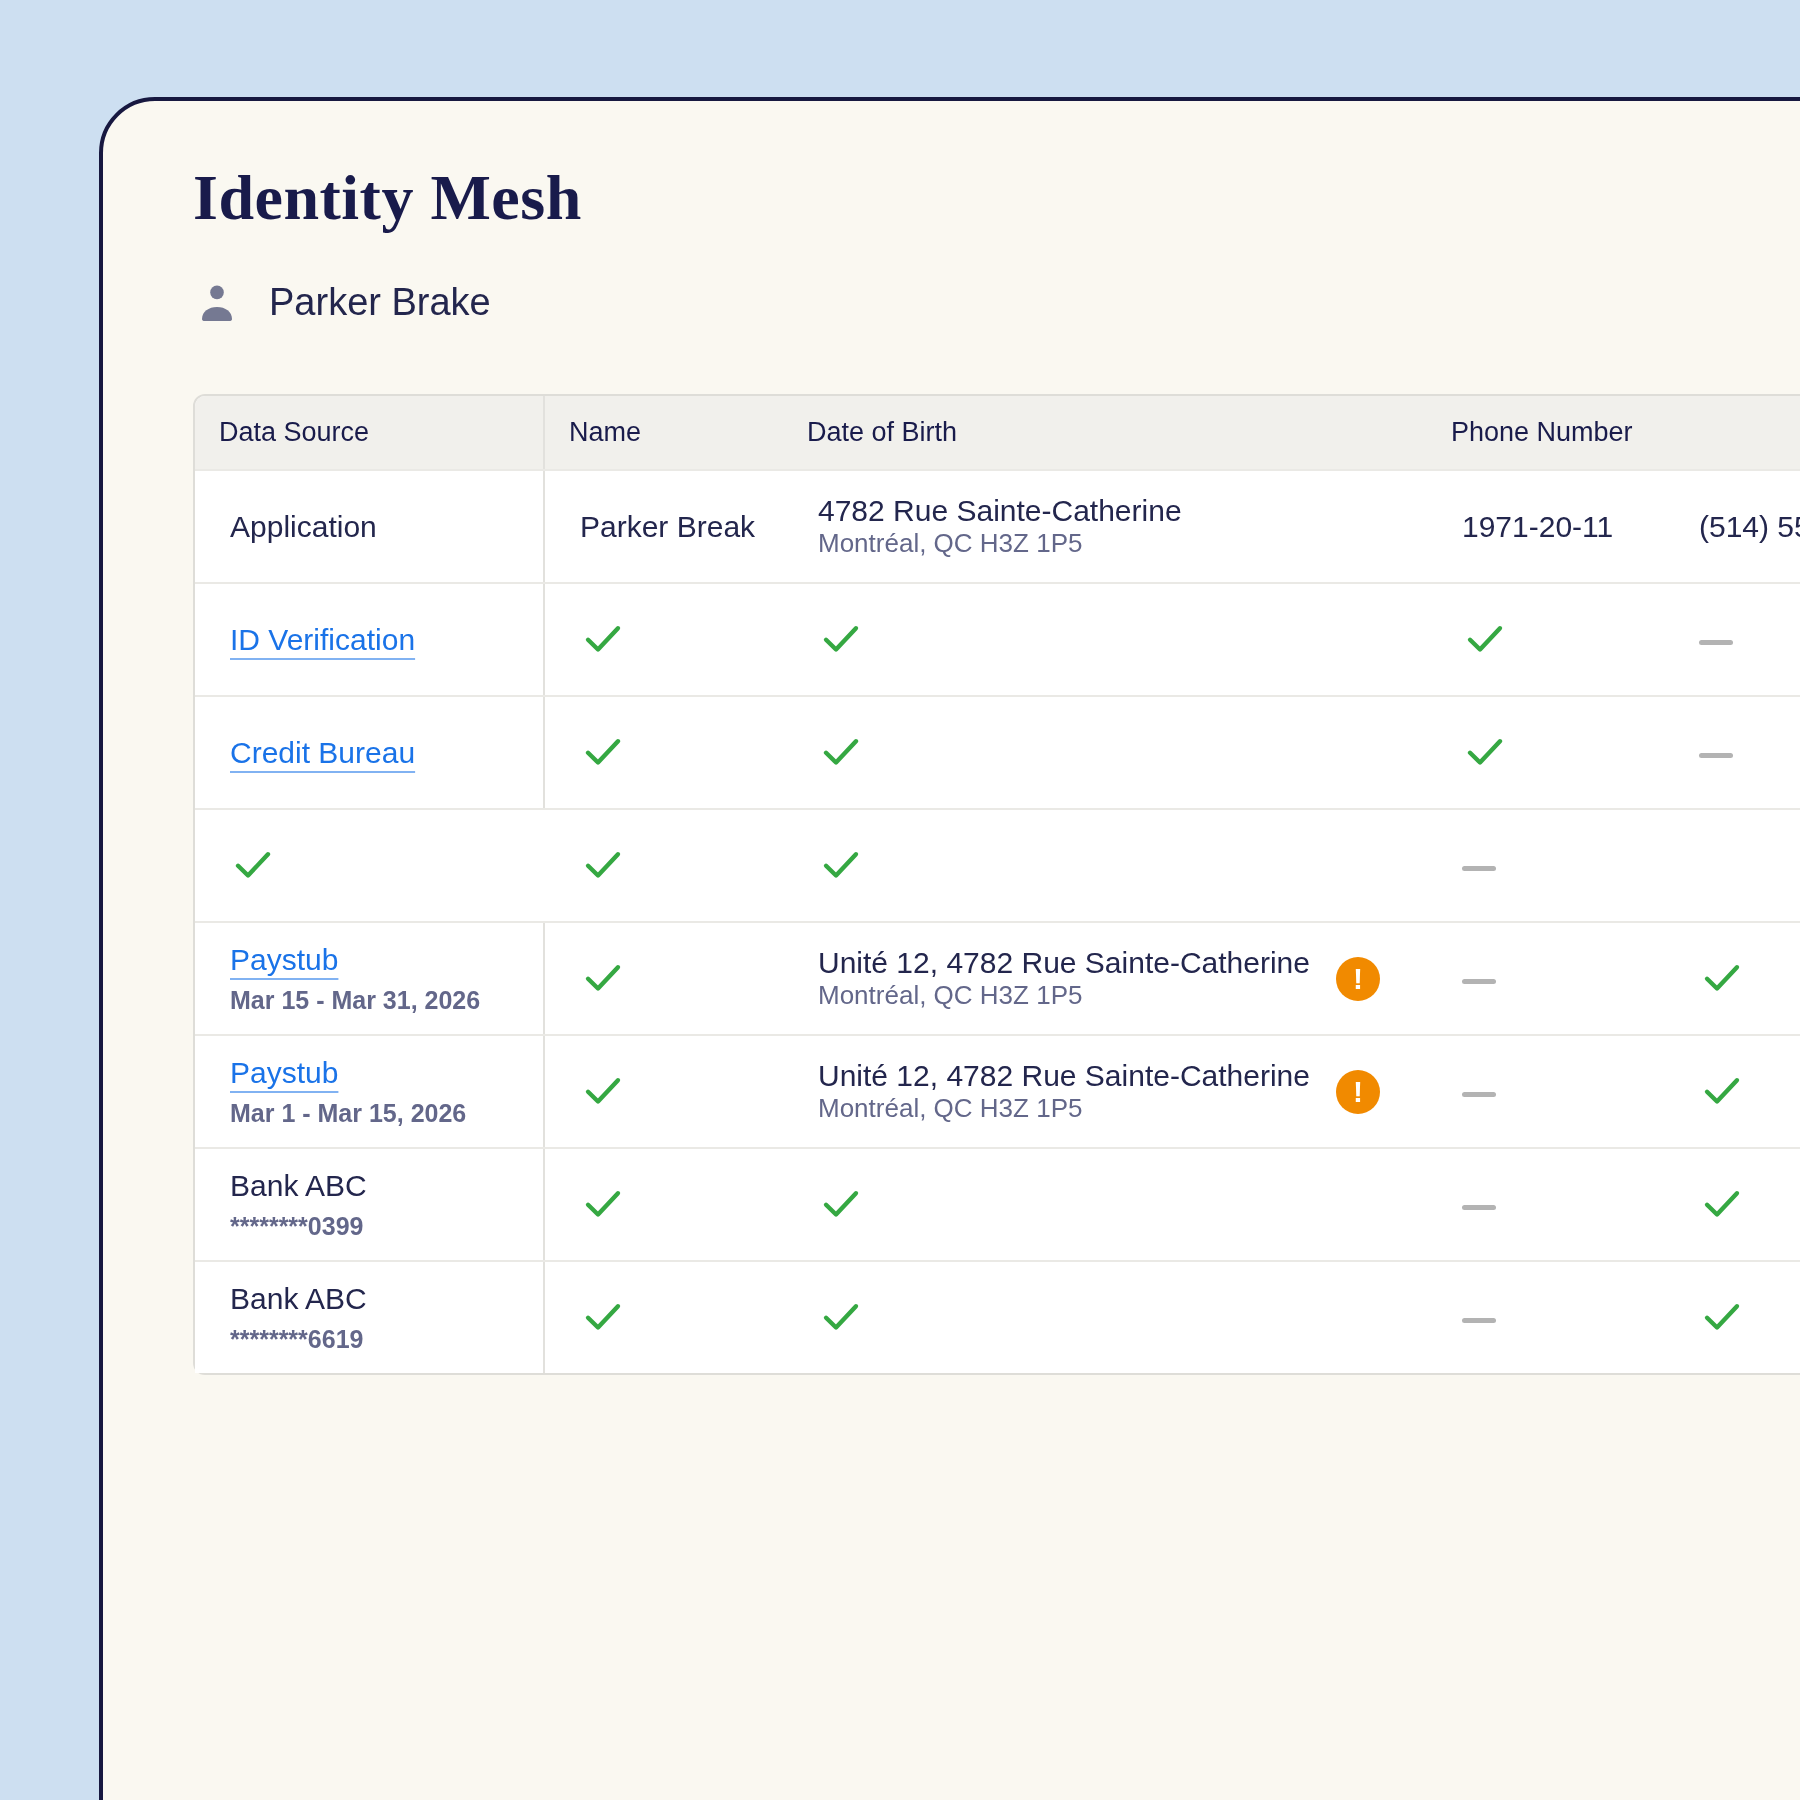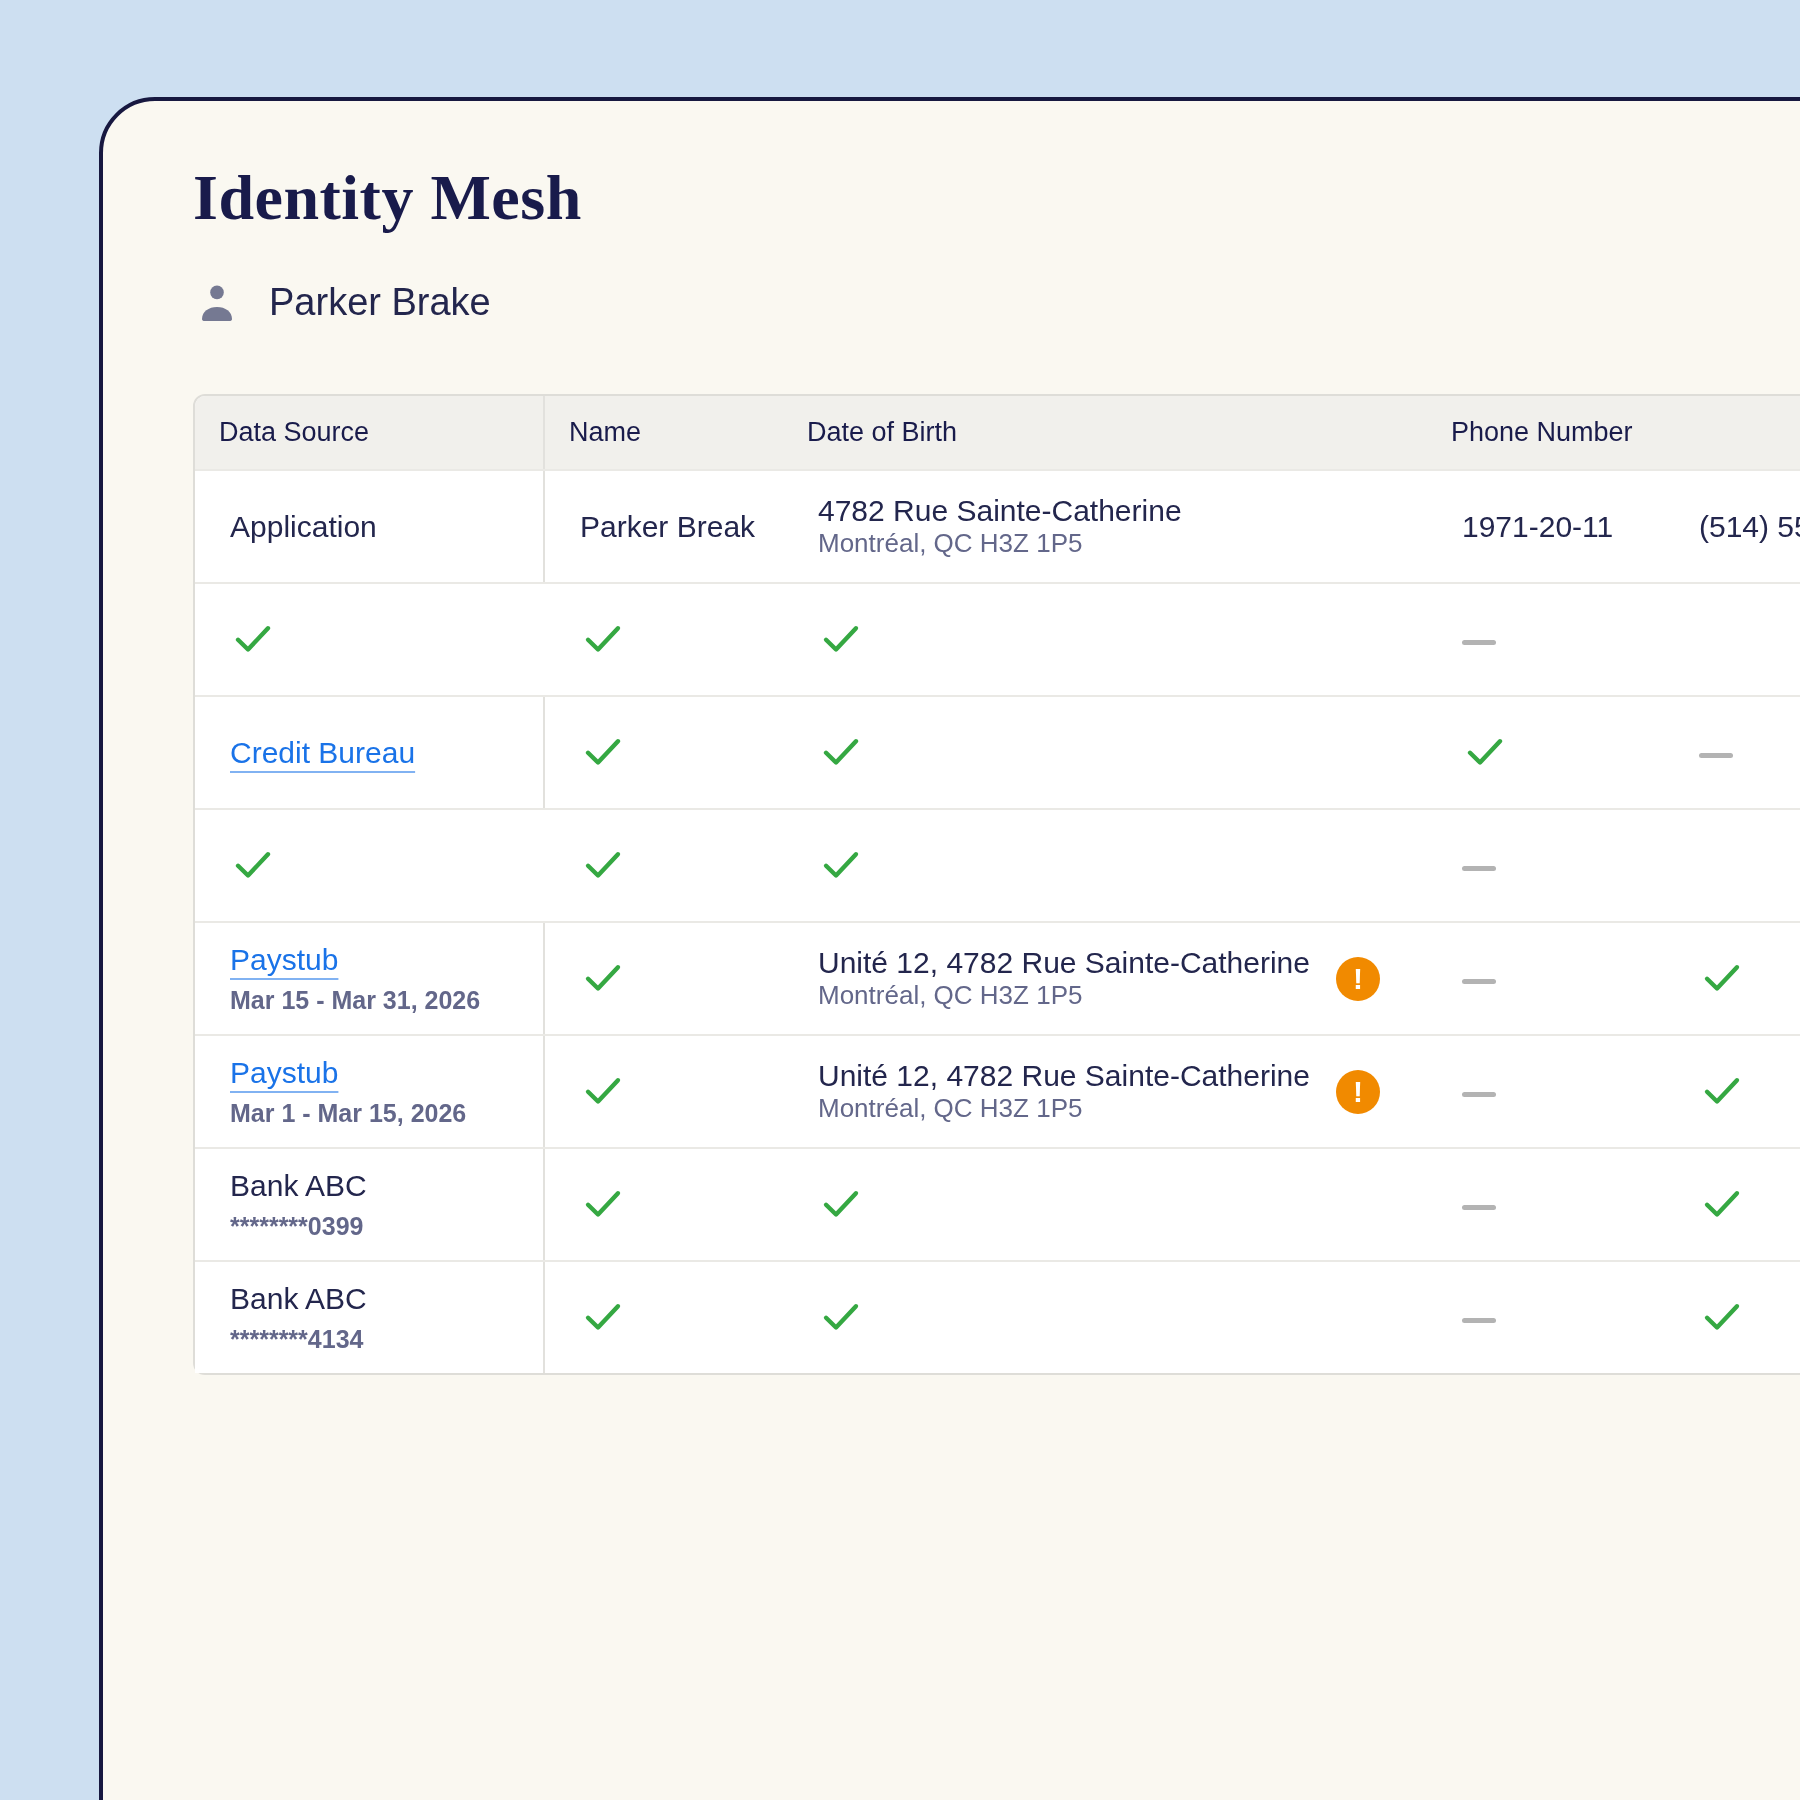--- a/index.html
+++ b/index.html
@@ -109,20 +109,23 @@
                 <span class="addr-lines">
                   <span class="main-text">4782 Rue Sainte-Catherine</span>
                   <span class="addr-line2">Montréal, QC H3Z 1P5</span>
                 </span>
               </span>
             </div>
             <div class="cell cell-dob"><span class="main-text">1971-20-11</span></div>
             <div class="cell cell-phone"><span class="main-text">(514) 55</span></div>
           </div>
           <div class="trow">
+            <div class="cell cell-source">
+              <a class="src-link" href="#">ID Verification</a>
+            </div>
             <div class="cell cell-name"><span class="icon-wrap">
                 <svg width="46" height="46" viewBox="0 0 24 24" fill="none">
                   <path d="M4.2 12.9 L9.4 18 L19.8 6.9" stroke="currentColor" stroke-width="2.3" stroke-linecap="round" stroke-linejoin="round"></path>
                 </svg>
               </span></div>
             <div class="cell cell-address"><span class="icon-wrap">
                 <svg width="46" height="46" viewBox="0 0 24 24" fill="none">
                   <path d="M4.2 12.9 L9.4 18 L19.8 6.9" stroke="currentColor" stroke-width="2.3" stroke-linecap="round" stroke-linejoin="round"></path>
                 </svg>
               </span></div>
@@ -242,21 +245,21 @@
             <div class="cell cell-dob"><span class="dash"></span></div>
             <div class="cell cell-phone"><span class="icon-wrap">
                 <svg width="46" height="46" viewBox="0 0 24 24" fill="none">
                   <path d="M4.2 12.9 L9.4 18 L19.8 6.9" stroke="currentColor" stroke-width="2.3" stroke-linecap="round" stroke-linejoin="round"></path>
                 </svg>
               </span></div>
           </div>
           <div class="trow">
             <div class="cell cell-source">
               <span class="src-label">Bank ABC</span>
-              <span class="sub-label">********4134</span>
+              <span class="sub-label">********6619</span>
             </div>
             <div class="cell cell-name"><span class="icon-wrap">
                 <svg width="46" height="46" viewBox="0 0 24 24" fill="none">
                   <path d="M4.2 12.9 L9.4 18 L19.8 6.9" stroke="currentColor" stroke-width="2.3" stroke-linecap="round" stroke-linejoin="round"></path>
                 </svg>
               </span></div>
             <div class="cell cell-address"><span class="icon-wrap">
                 <svg width="46" height="46" viewBox="0 0 24 24" fill="none">
                   <path d="M4.2 12.9 L9.4 18 L19.8 6.9" stroke="currentColor" stroke-width="2.3" stroke-linecap="round" stroke-linejoin="round"></path>
                 </svg>

